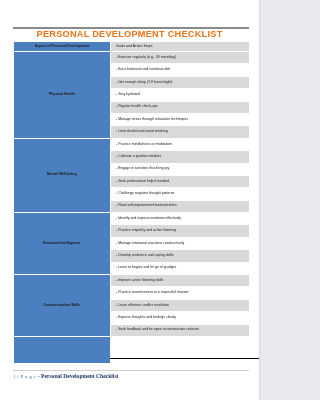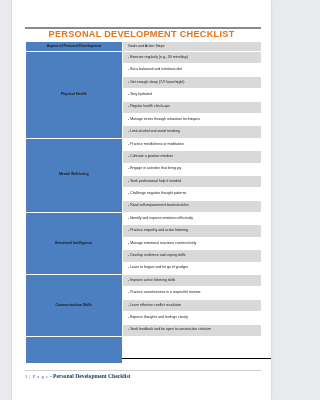--- a/index.html
+++ b/index.html
@@ -8,21 +8,21 @@
   }
   body {
     width: 283px;
     height: 400px;
     overflow: hidden;
     background: #e8eaee;
     font-family: "Liberation Serif", serif;
   }
   #page {
     position: absolute;
-    left: 12px;
+    left: 0;
     top: 0px;
     width: 259px;
     height: 400px;
     background: #ffffff;
     box-shadow: 0 0 2px rgba(0,0,0,0.18);
     overflow: hidden;
   }
   #doc-title {
     position: absolute;
     left: 0;

